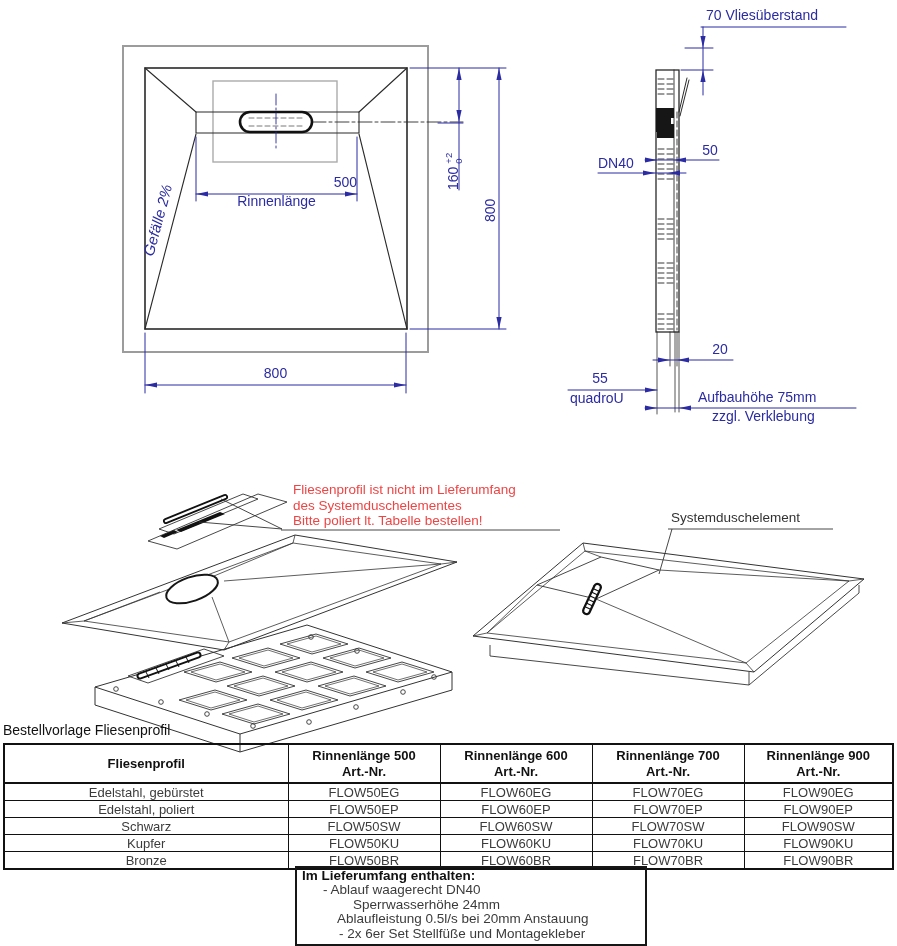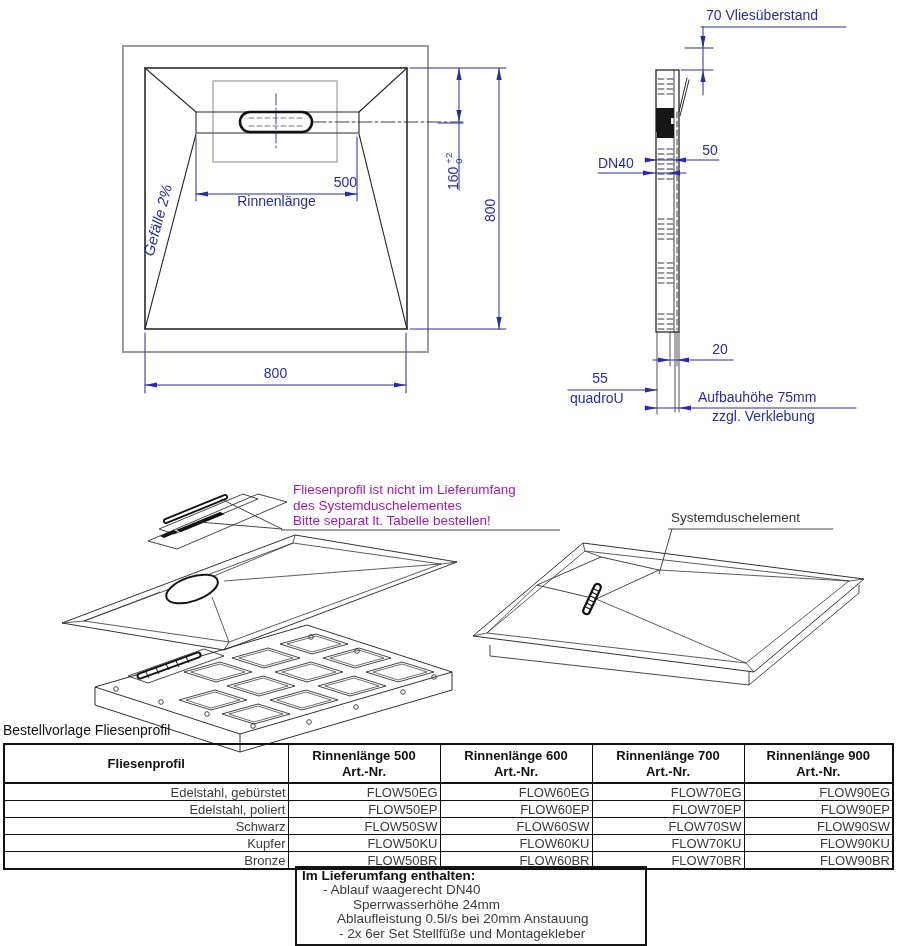--- a/index.html
+++ b/index.html
@@ -5,27 +5,27 @@
   html,body{margin:0;padding:0;background:#fff;}
   #canvas{position:relative;width:897px;height:946px;background:#fff;overflow:hidden;
           font-family:"Liberation Sans",sans-serif;}
   #linework{position:absolute;left:0;top:0;}
   .lbl{position:absolute;white-space:nowrap;font-size:14px;color:#2b2ba3;line-height:15px;}
   .dark{color:#333;}
   .ctr{text-align:center;}
   .rot90{transform:rotate(-90deg);transform-origin:0 0;display:flex;align-items:center;gap:3px;}
   .tolstack{display:flex;flex-direction:column;font-size:9.5px;line-height:9.5px;}
   .ital{font-style:italic;font-size:15px;}
-  .note-line{font-size:13.5px;line-height:15.5px;color:#a21caf;}
+  .note-line{font-size:13.5px;line-height:15.5px;color:#ef4444;}
   #order-table{position:absolute;left:3px;top:743px;width:891px;border-collapse:collapse;
                table-layout:fixed;font-size:13px;}
   #order-table th,#order-table td{border:1.6px solid #111;padding:0 2px;}
   #order-table th{font-weight:bold;color:#111;white-space:pre-line;line-height:16px;
                   height:37px;border-bottom:2px solid #111;}
-  #order-table td{height:16px;text-align:right;color:#3b3b3b;}
+  #order-table td{height:16px;text-align:center;color:#3b3b3b;}
   #order-table{border:2px solid #111;}
   #included-box{position:absolute;left:295px;top:866px;width:348px;height:76px;
                 border:2px solid #161616;font-size:13.5px;color:#222;}
   .box-line{white-space:nowrap;line-height:14.6px;color:#3b3b3b;}
   .box-title{font-weight:bold;color:#111;padding-left:5px;line-height:15px;}
   #table-title{position:absolute;left:3px;top:722px;font-size:14px;font-weight:normal;color:#111;}
 </style>
 </head>
 <body>
 
@@ -181,21 +181,21 @@
 <div class="lbl" style="left:598px;top:156px;">DN40</div>
 <div class="lbl ctr" style="left:702px;top:342px;width:36px;">20</div>
 <div class="lbl ctr" style="left:582px;top:371px;width:36px;">55</div>
 <div class="lbl" style="left:570px;top:391px;">quadroU</div>
 <div class="lbl" style="left:698px;top:390px;">Aufbauhöhe 75mm</div>
 <div class="lbl" style="left:712px;top:409px;">zzgl. Verklebung</div>
 
 <div style="position:absolute;left:293px;top:482px;">
   <div class="note-line">Fliesenprofil ist nicht im Lieferumfang</div>
   <div class="note-line">des Systemduschelementes</div>
-  <div class="note-line">Bitte separat lt. Tabelle bestellen!</div>
+  <div class="note-line">Bitte poliert lt. Tabelle bestellen!</div>
 </div>
 <div class="lbl dark" style="left:671px;top:510px;font-size:13.5px;">Systemduschelement</div>
 
 <div id="table-title">Bestellvorlage Fliesenprofil</div>
 <table id="order-table">
   <colgroup>
         <col style="width:284px">
         <col style="width:152px">
         <col style="width:152px">
         <col style="width:152px">

